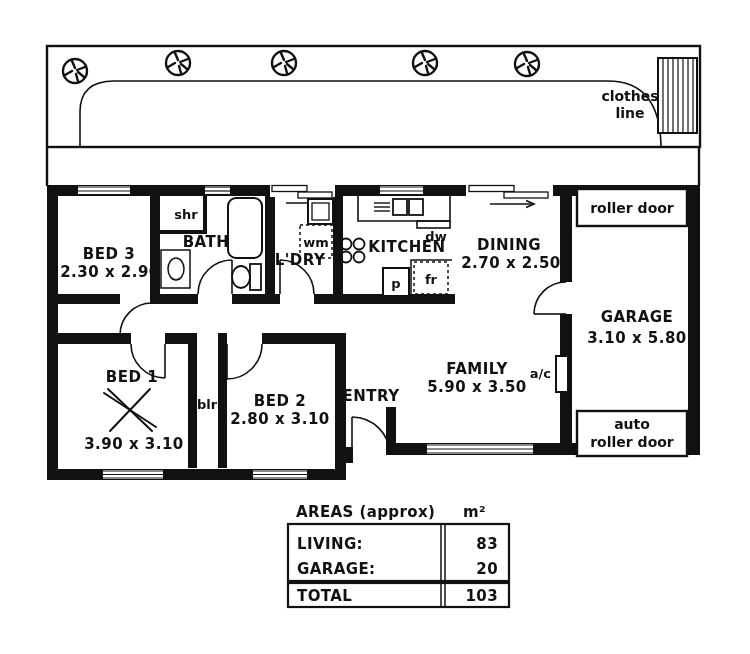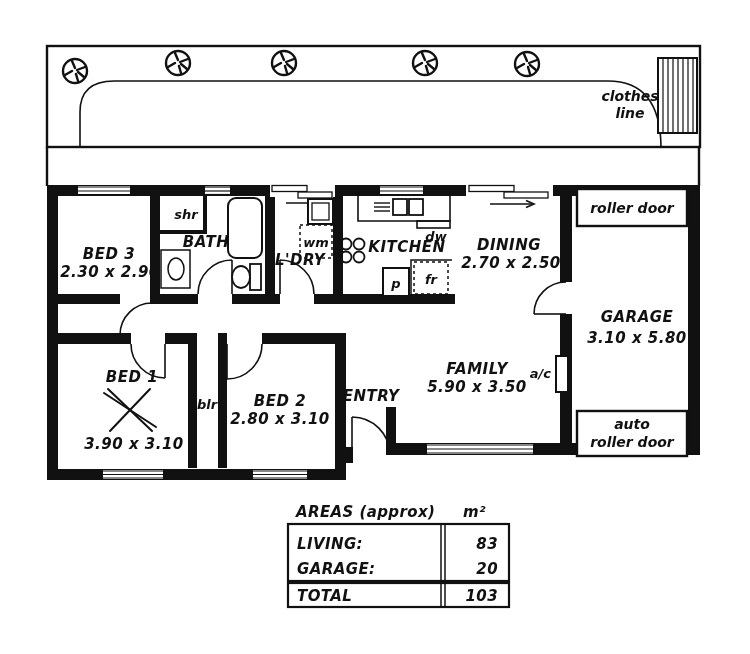--- a/index.html
+++ b/index.html
@@ -1,16 +1,16 @@
 <!DOCTYPE html>
 <html><head>
 <meta charset="utf-8">
 <style>
   html,body{margin:0;padding:0;background:#ffffff;}
-  .page{position:relative;width:750px;height:654px;background:#ffffff;overflow:hidden;font-style:italic;}
+  .page{position:relative;width:750px;height:654px;background:#ffffff;overflow:hidden;}
   svg{display:block;}
   text{font-family:"DejaVu Sans","Liberation Sans",sans-serif;font-weight:bold;fill:#111;}
   .room-name{font-size:15px;letter-spacing:.5px;}
   .room-dims{font-size:15px;letter-spacing:.5px;}
   .small-label{font-size:13px;}
   .door-label{font-size:14px;}
   .tbl{font-size:15px;letter-spacing:.4px;}
   .wall{fill:#111;stroke:none;}
   .thin{stroke:#111;fill:none;}
 </style>

